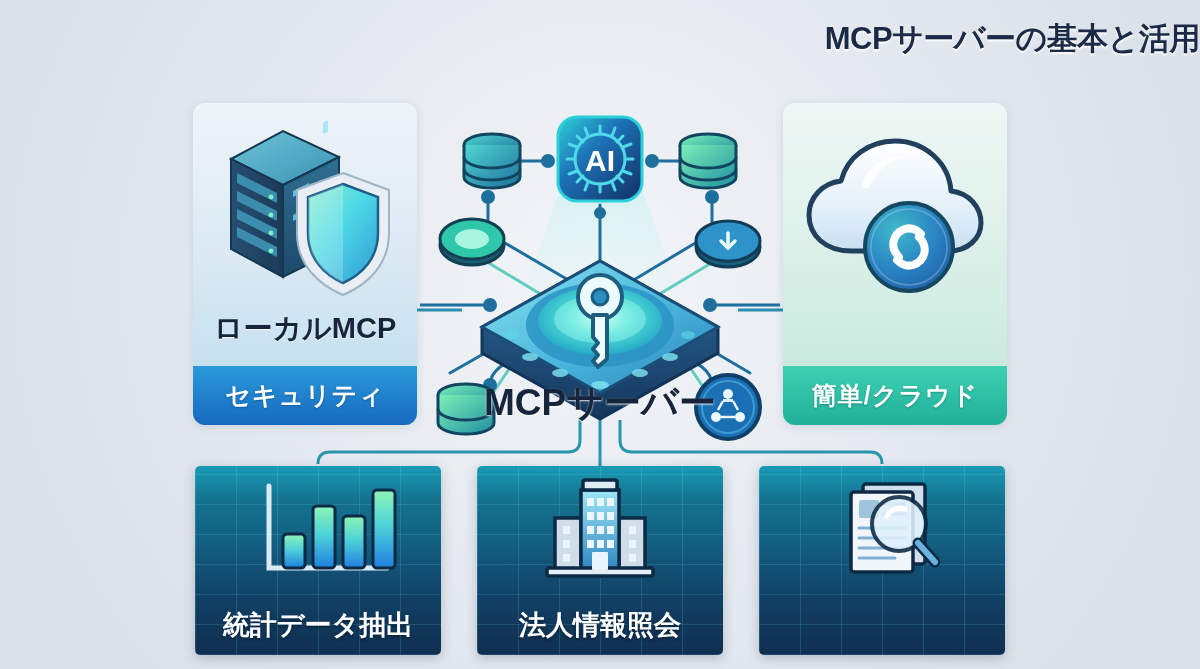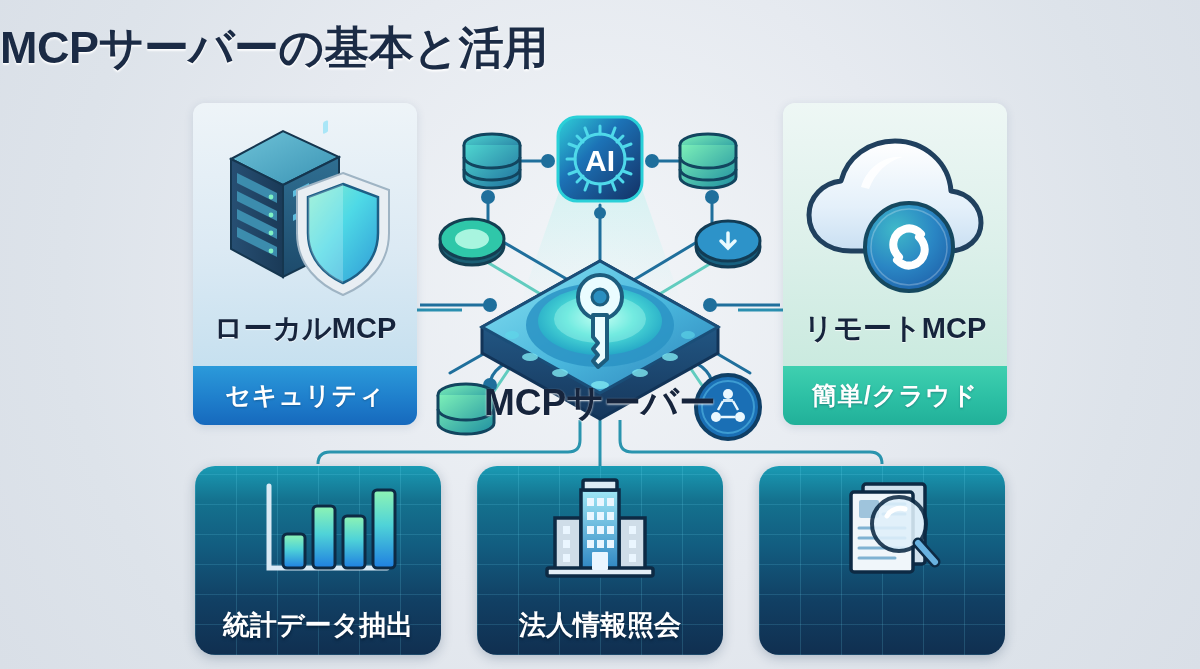--- a/index.html
+++ b/index.html
@@ -9,22 +9,22 @@
     background:#dfe4ea;
   }
   .canvas{
     position:relative;width:1200px;height:669px;
     background:
       radial-gradient(circle at 50% 42%, #f2f5f8 0%, #e6eaf0 45%, #dde3ea 75%, #d9dfe7 100%);
   }
   
   .title{
     position:absolute;left:0;right:0;top:18px;
-    text-align:left;
-    font-size:45px;font-weight:bold;
+    text-align:right;
+    font-size:31px;font-weight:bold;
     letter-spacing:-0.5px;
     color:#1b2b45;
     text-shadow:0 2px 2px rgba(255,255,255,.85), 0 1px 0 rgba(255,255,255,.9);
     white-space:nowrap;
   }
   
   .panel{
     position:absolute;top:103px;width:224px;height:322px;
     border-radius:12px;overflow:hidden;
     box-shadow:0 2px 10px rgba(40,70,110,.13);
@@ -52,21 +52,21 @@
   .center-stage{position:absolute;left:420px;top:109px;width:360px;height:340px;}
   .hub-label{
     position:absolute;left:400px;top:378px;width:400px;text-align:center;
     font-size:37px;font-weight:bold;color:#16243c;
     text-shadow:0 1px 2px rgba(255,255,255,.9);
     white-space:nowrap;
   }
   
   .card{
     position:absolute;top:466px;width:246px;height:189px;
-    border-radius:20px;overflow:hidden;
+    border-radius:5px;overflow:hidden;
     background:
       linear-gradient(180deg,#1a9bb4 0%,#14728f 18%,#125d80 42%,#113f63 72%,#102f50 100%);
     box-shadow:0 3px 12px rgba(25,50,85,.25);
   }
   .card-grid{
     position:absolute;inset:0;
     background-image:
       repeating-linear-gradient(90deg, rgba(120,230,255,.20) 0 1px, transparent 1px 41px),
       repeating-linear-gradient(0deg, rgba(120,230,255,.18) 0 1px, transparent 1px 30px);
     opacity:.85;
@@ -188,21 +188,20 @@
         <g transform="translate(82,92)">
           <circle cx="44" cy="44" r="44" fill="url(#linkG)" stroke="#15485f" stroke-width="4"></circle>
           <circle cx="44" cy="44" r="38" fill="none" stroke="#ffffff" stroke-width="1.5" opacity=".25"></circle>
           <g fill="none" stroke="#ffffff" stroke-width="8" stroke-linecap="round">
             <path d="M34 54 C24 44 28 30 40 26 C47 24 52 27 56 31"></path>
             <path d="M54 34 C64 44 60 58 48 62 C41 64 36 61 32 57"></path>
           </g>
         </g>
       </svg>
     </div>
-    <div class="panel-label">リモートMCP</div>
     <div class="panel-badge badge-teal">簡単/クラウド</div>
   </div>
 
   <div class="center-stage">
     <svg width="360" height="340" viewBox="0 0 360 340">
       <defs>
         <linearGradient id="chipAI" x1="0" y1="0" x2="1" y2="1">
           <stop offset="0%" stop-color="#2fd1d8"></stop>
             <stop offset="40%" stop-color="#1c72b6"></stop>
           <stop offset="100%" stop-color="#132f63"></stop>

